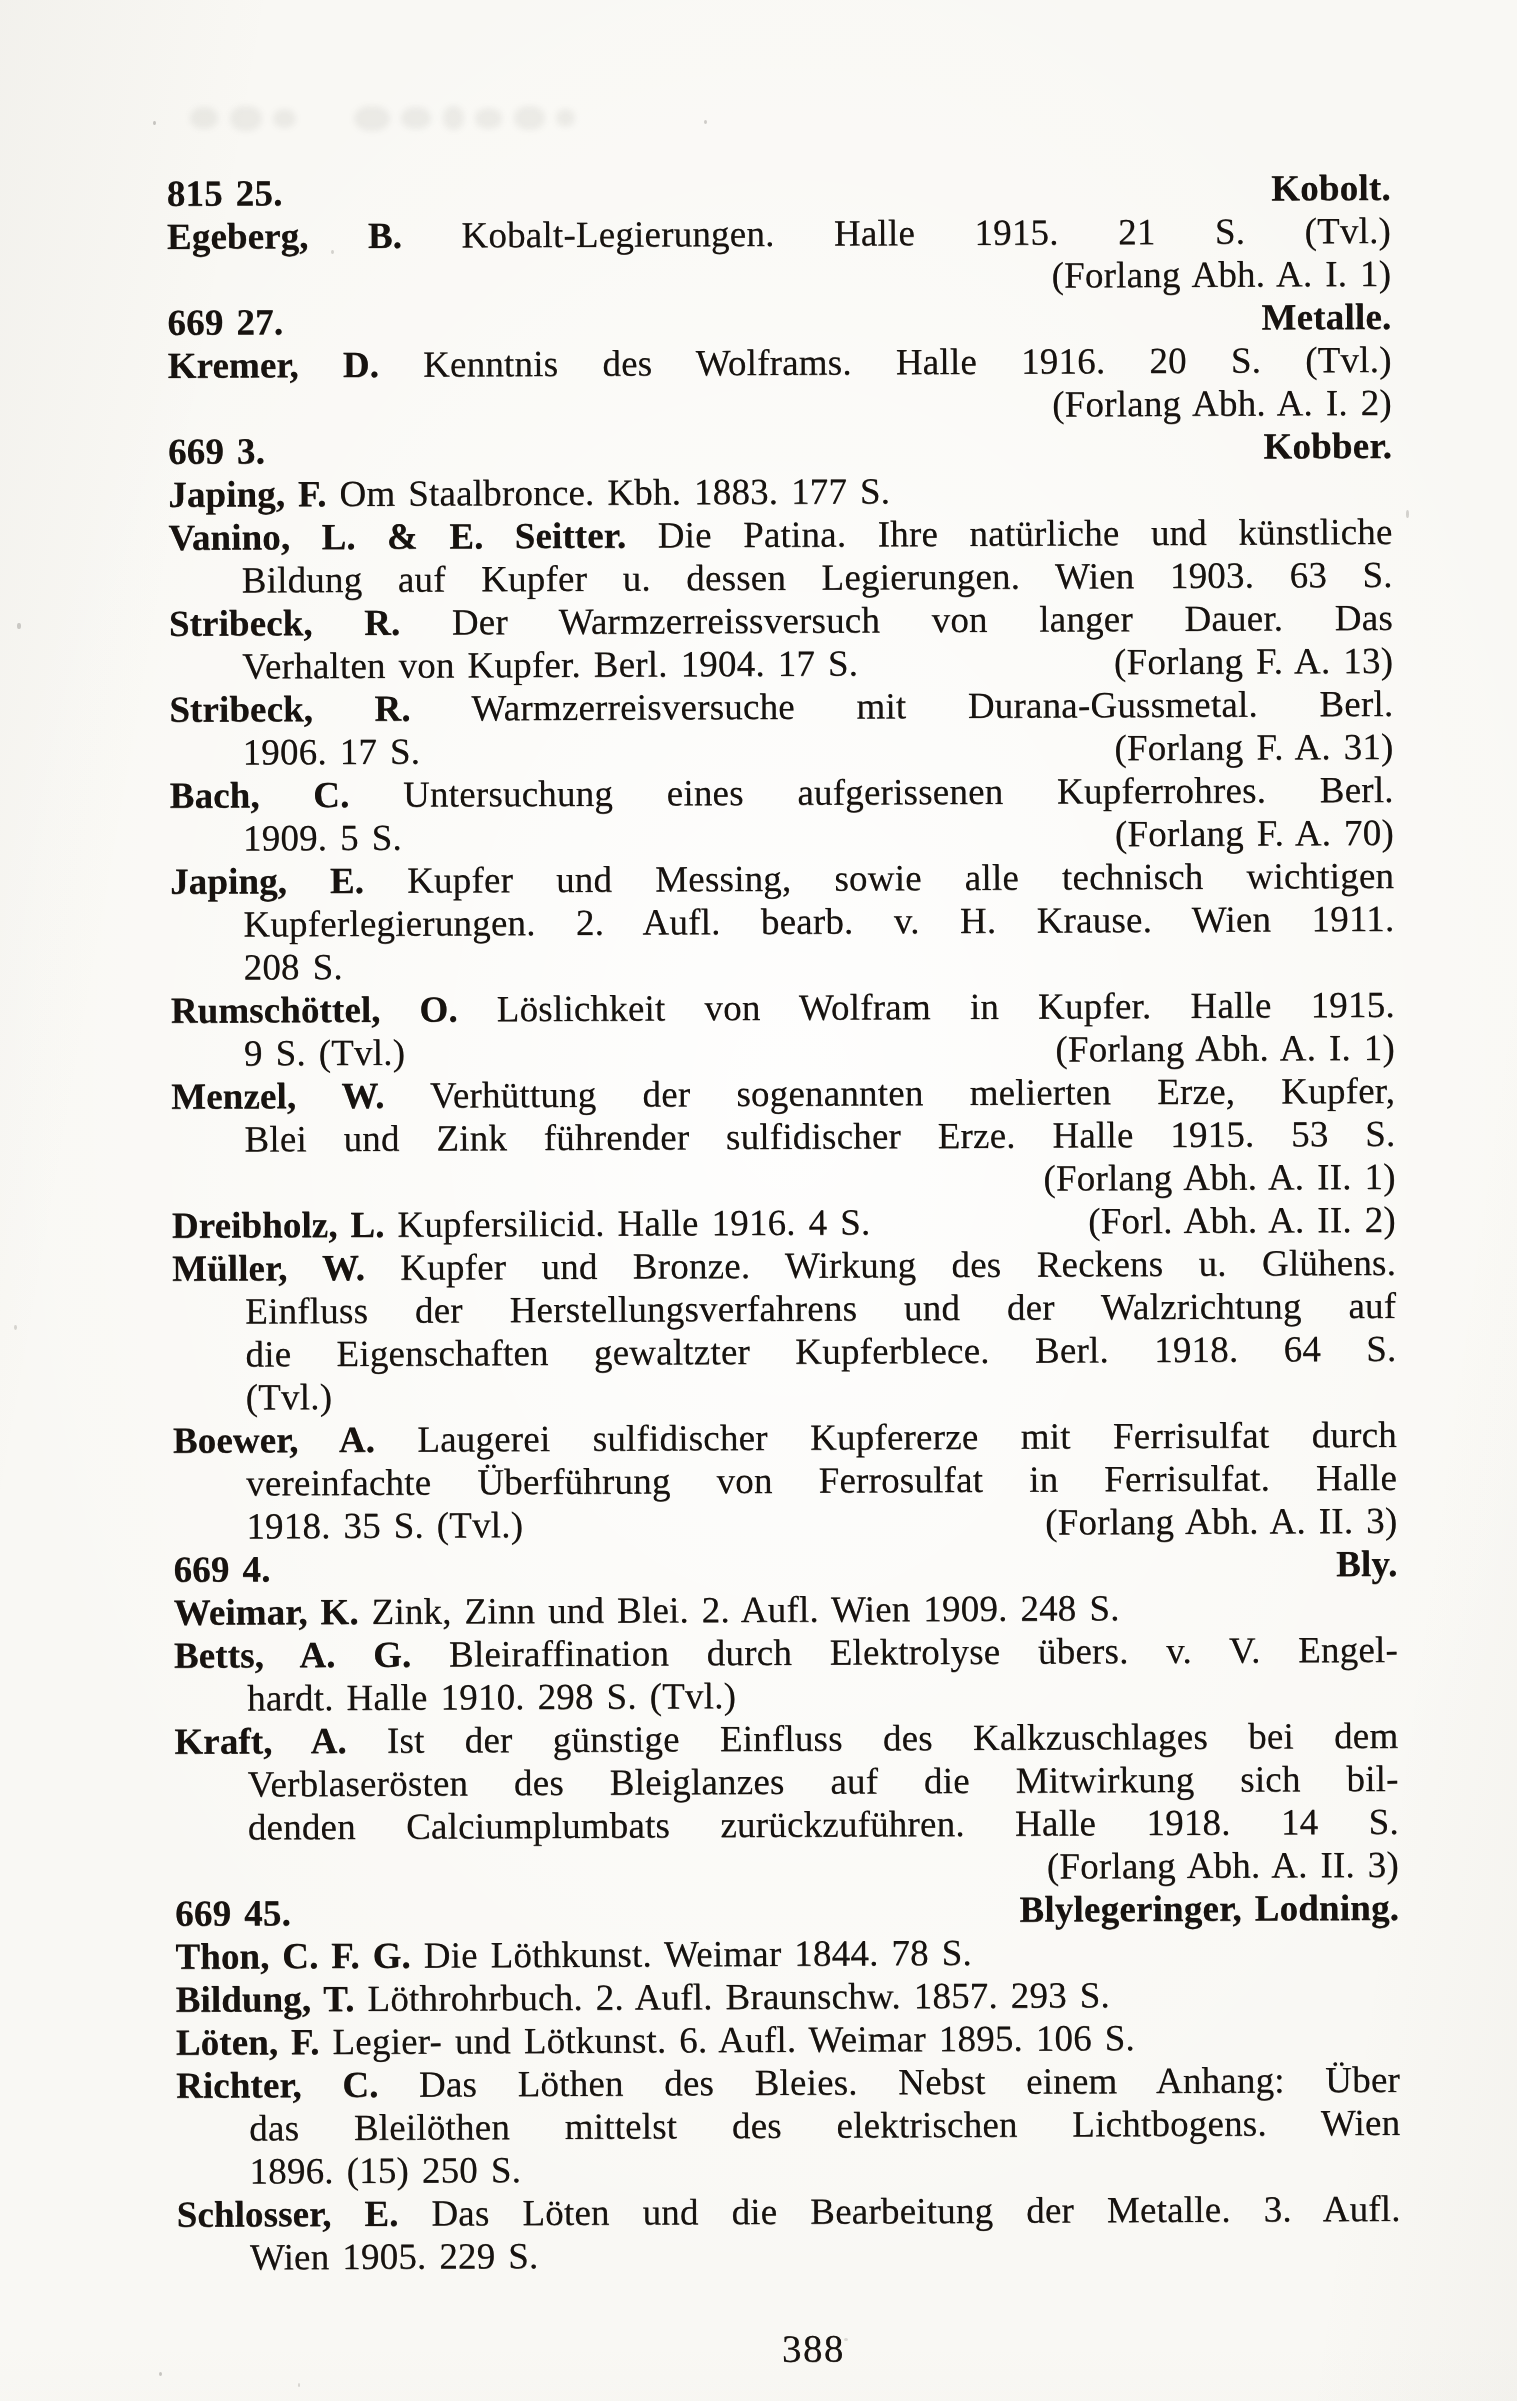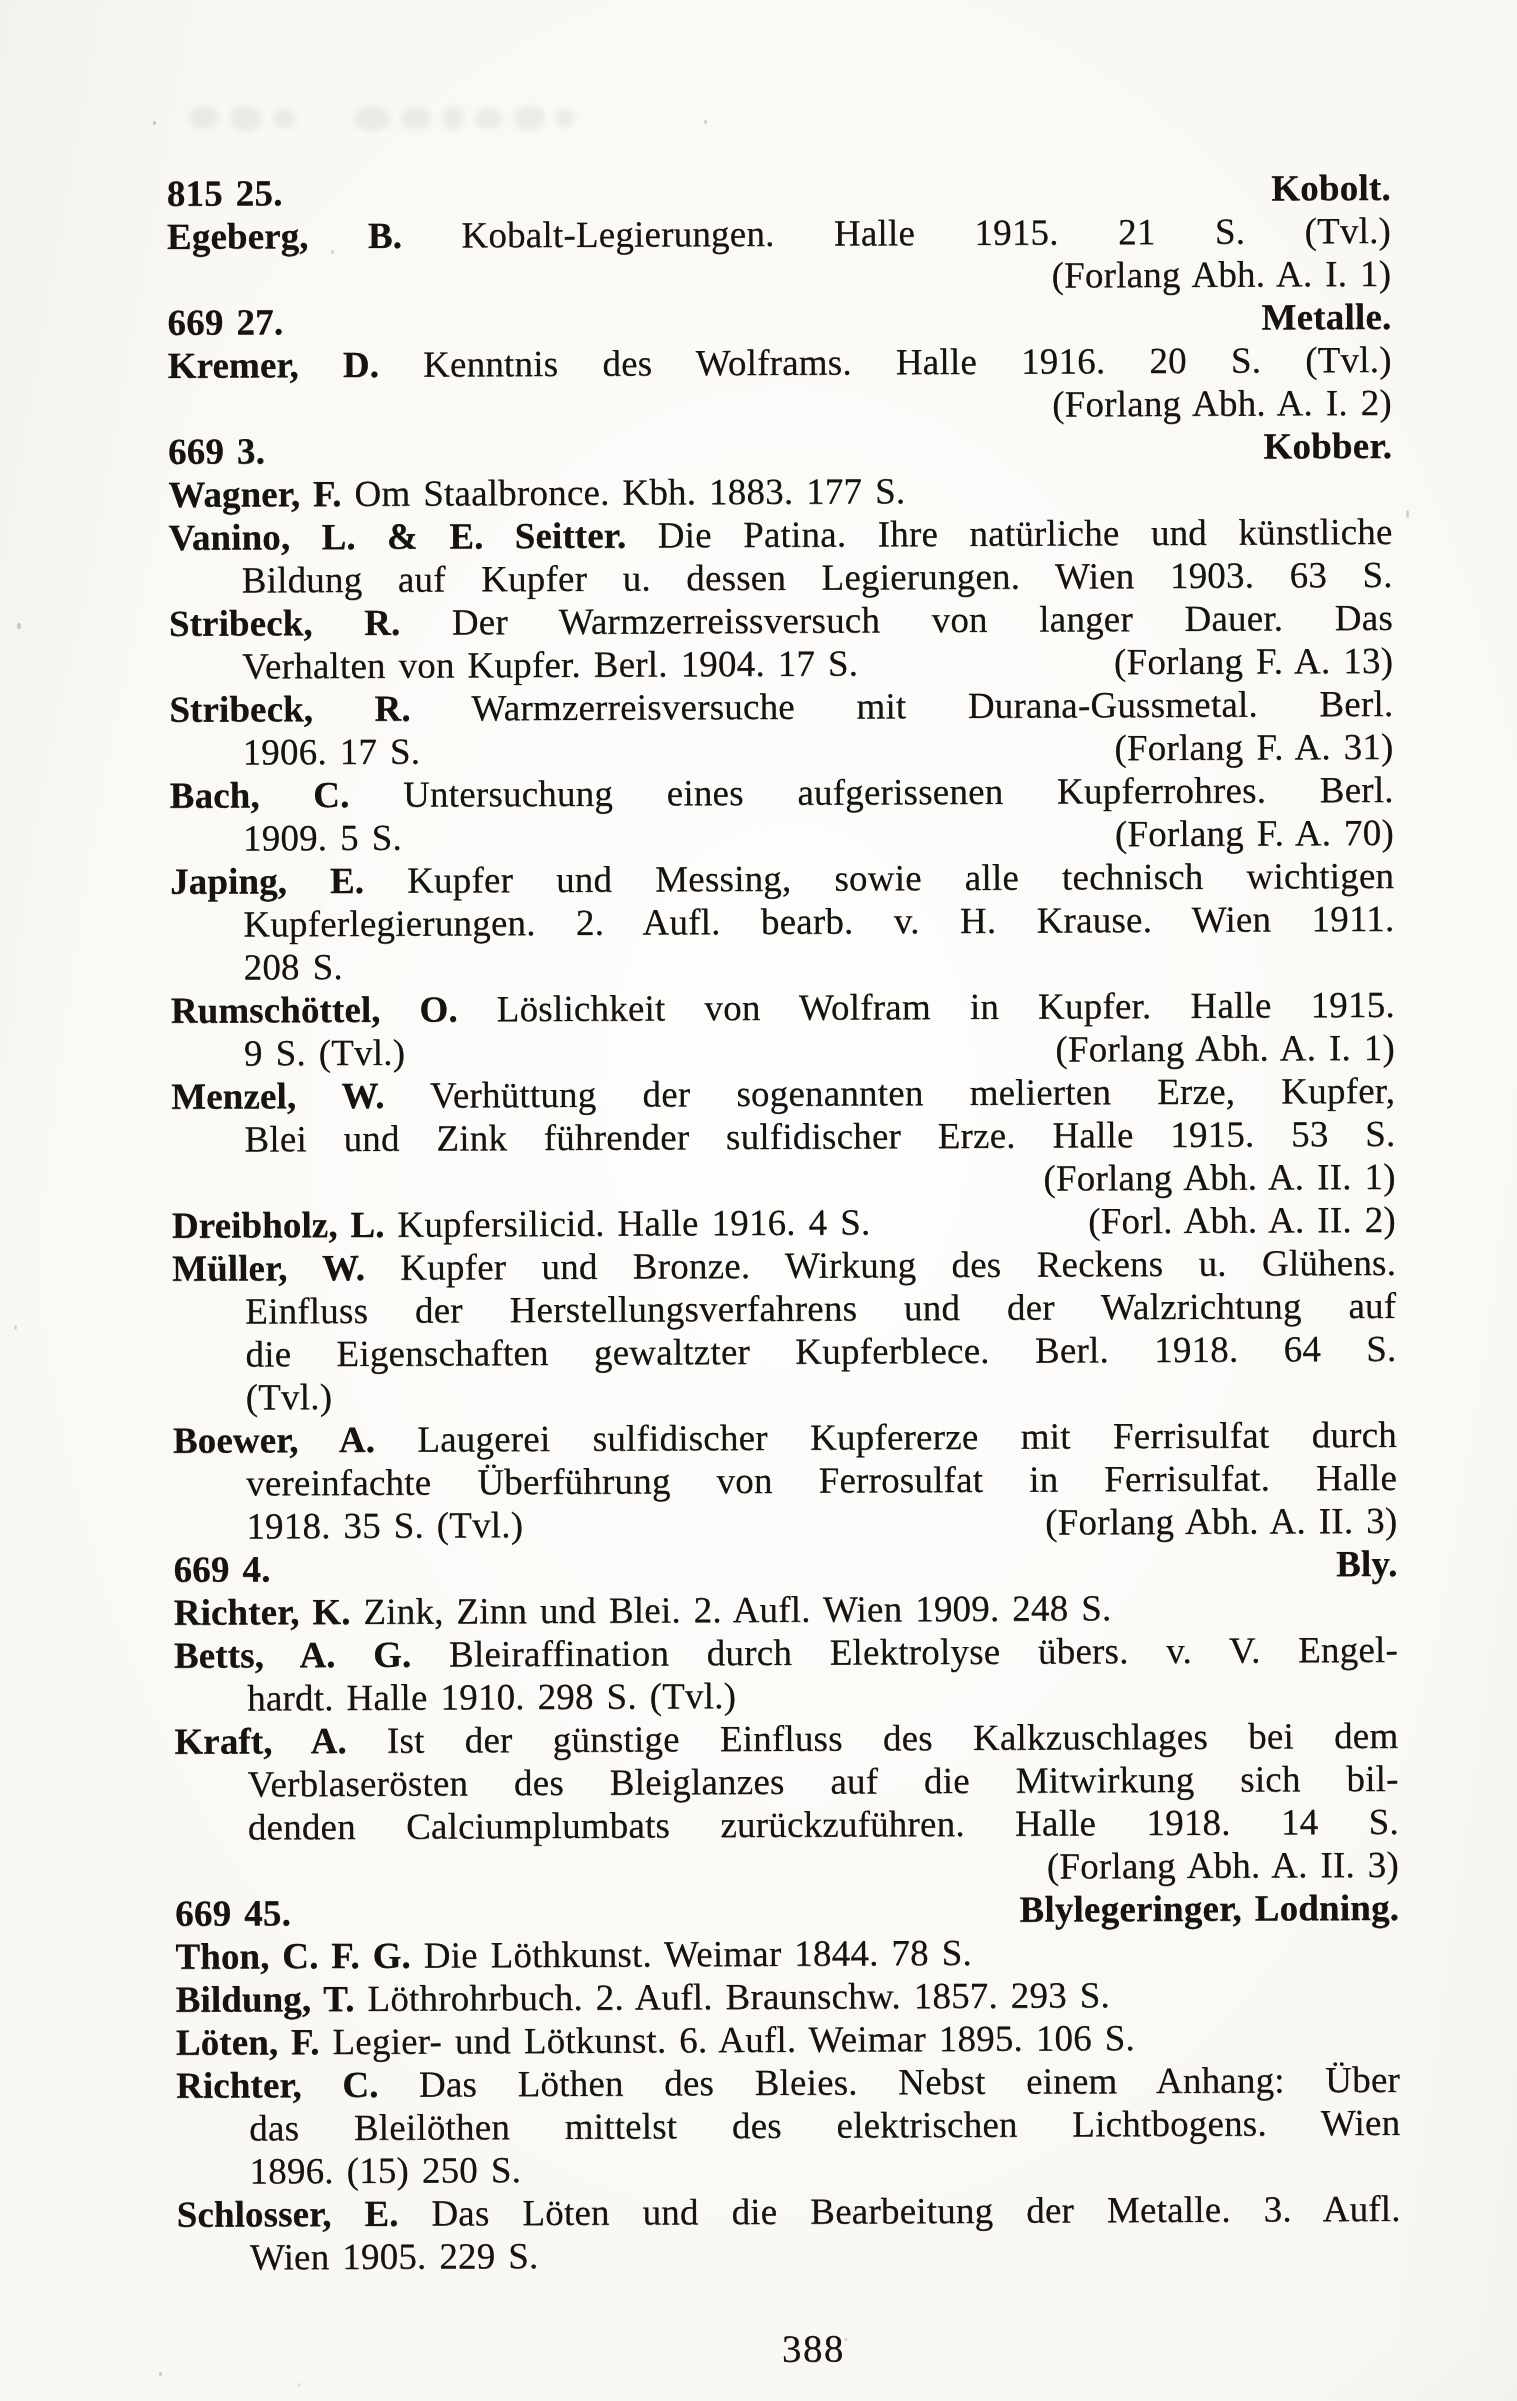--- a/index.html
+++ b/index.html
@@ -102,21 +102,21 @@
 
       <div class="ln j"><span class="b">Kremer, D.</span><span> Kenntnis des Wolframs. Halle 1916. 20 S. (Tvl.)</span></div>
 
       <div class="ln ref"><span>(Forlang Abh. A. I. 2)</span></div>
 
       <div class="ln row sec">
         <span class="l">669 3.</span>
         <span class="r">Kobber.</span>
       </div>
 
-      <div class="ln"><span class="b">Wagner, F.</span><span> Om Staalbronce. Kbh. 1883. 177 S.</span></div>
+      <div class="ln"><span class="b">Japing, F.</span><span> Om Staalbronce. Kbh. 1883. 177 S.</span></div>
 
       <div class="ln j"><span class="b">Vanino, L. &amp; E. Seitter.</span><span> Die Patina. Ihre natürliche und künstliche</span></div>
       <div class="ln cont j"><span>Bildung auf Kupfer u. dessen Legierungen. Wien 1903. 63 S.</span></div>
 
       <div class="ln j"><span class="b">Stribeck, R.</span><span> Der Warmzerreissversuch von langer Dauer. Das</span></div>
       <div class="ln row cont">
         <span class="l">Verhalten von Kupfer. Berl. 1904. 17 S.</span>
         <span class="r">(Forlang F. A. 13)</span>
       </div>
 
@@ -161,21 +161,21 @@
       <div class="ln row cont">
         <span class="l">1918. 35 S. (Tvl.)</span>
         <span class="r">(Forlang Abh. A. II. 3)</span>
       </div>
 
       <div class="ln row sec">
         <span class="l">669 4.</span>
         <span class="r">Bly.</span>
       </div>
 
-      <div class="ln"><span class="b">Richter, K.</span><span> Zink, Zinn und Blei. 2. Aufl. Wien 1909. 248 S.</span></div>
+      <div class="ln"><span class="b">Weimar, K.</span><span> Zink, Zinn und Blei. 2. Aufl. Wien 1909. 248 S.</span></div>
 
       <div class="ln j"><span class="b">Betts, A. G.</span><span> Bleiraffination durch Elektrolyse übers. v. V. Engel-</span></div>
       <div class="ln cont"><span>hardt. Halle 1910. 298 S. (Tvl.)</span></div>
 
       <div class="ln j"><span class="b">Kraft, A.</span><span> Ist der günstige Einfluss des Kalkzuschlages bei dem</span></div>
       <div class="ln cont j"><span>Verblaserösten des Bleiglanzes auf die Mitwirkung sich bil-</span></div>
       <div class="ln cont j"><span>denden Calciumplumbats zurückzuführen. Halle 1918. 14 S.</span></div>
       <div class="ln ref"><span>(Forlang Abh. A. II. 3)</span></div>
 
       <div class="ln row sec">

